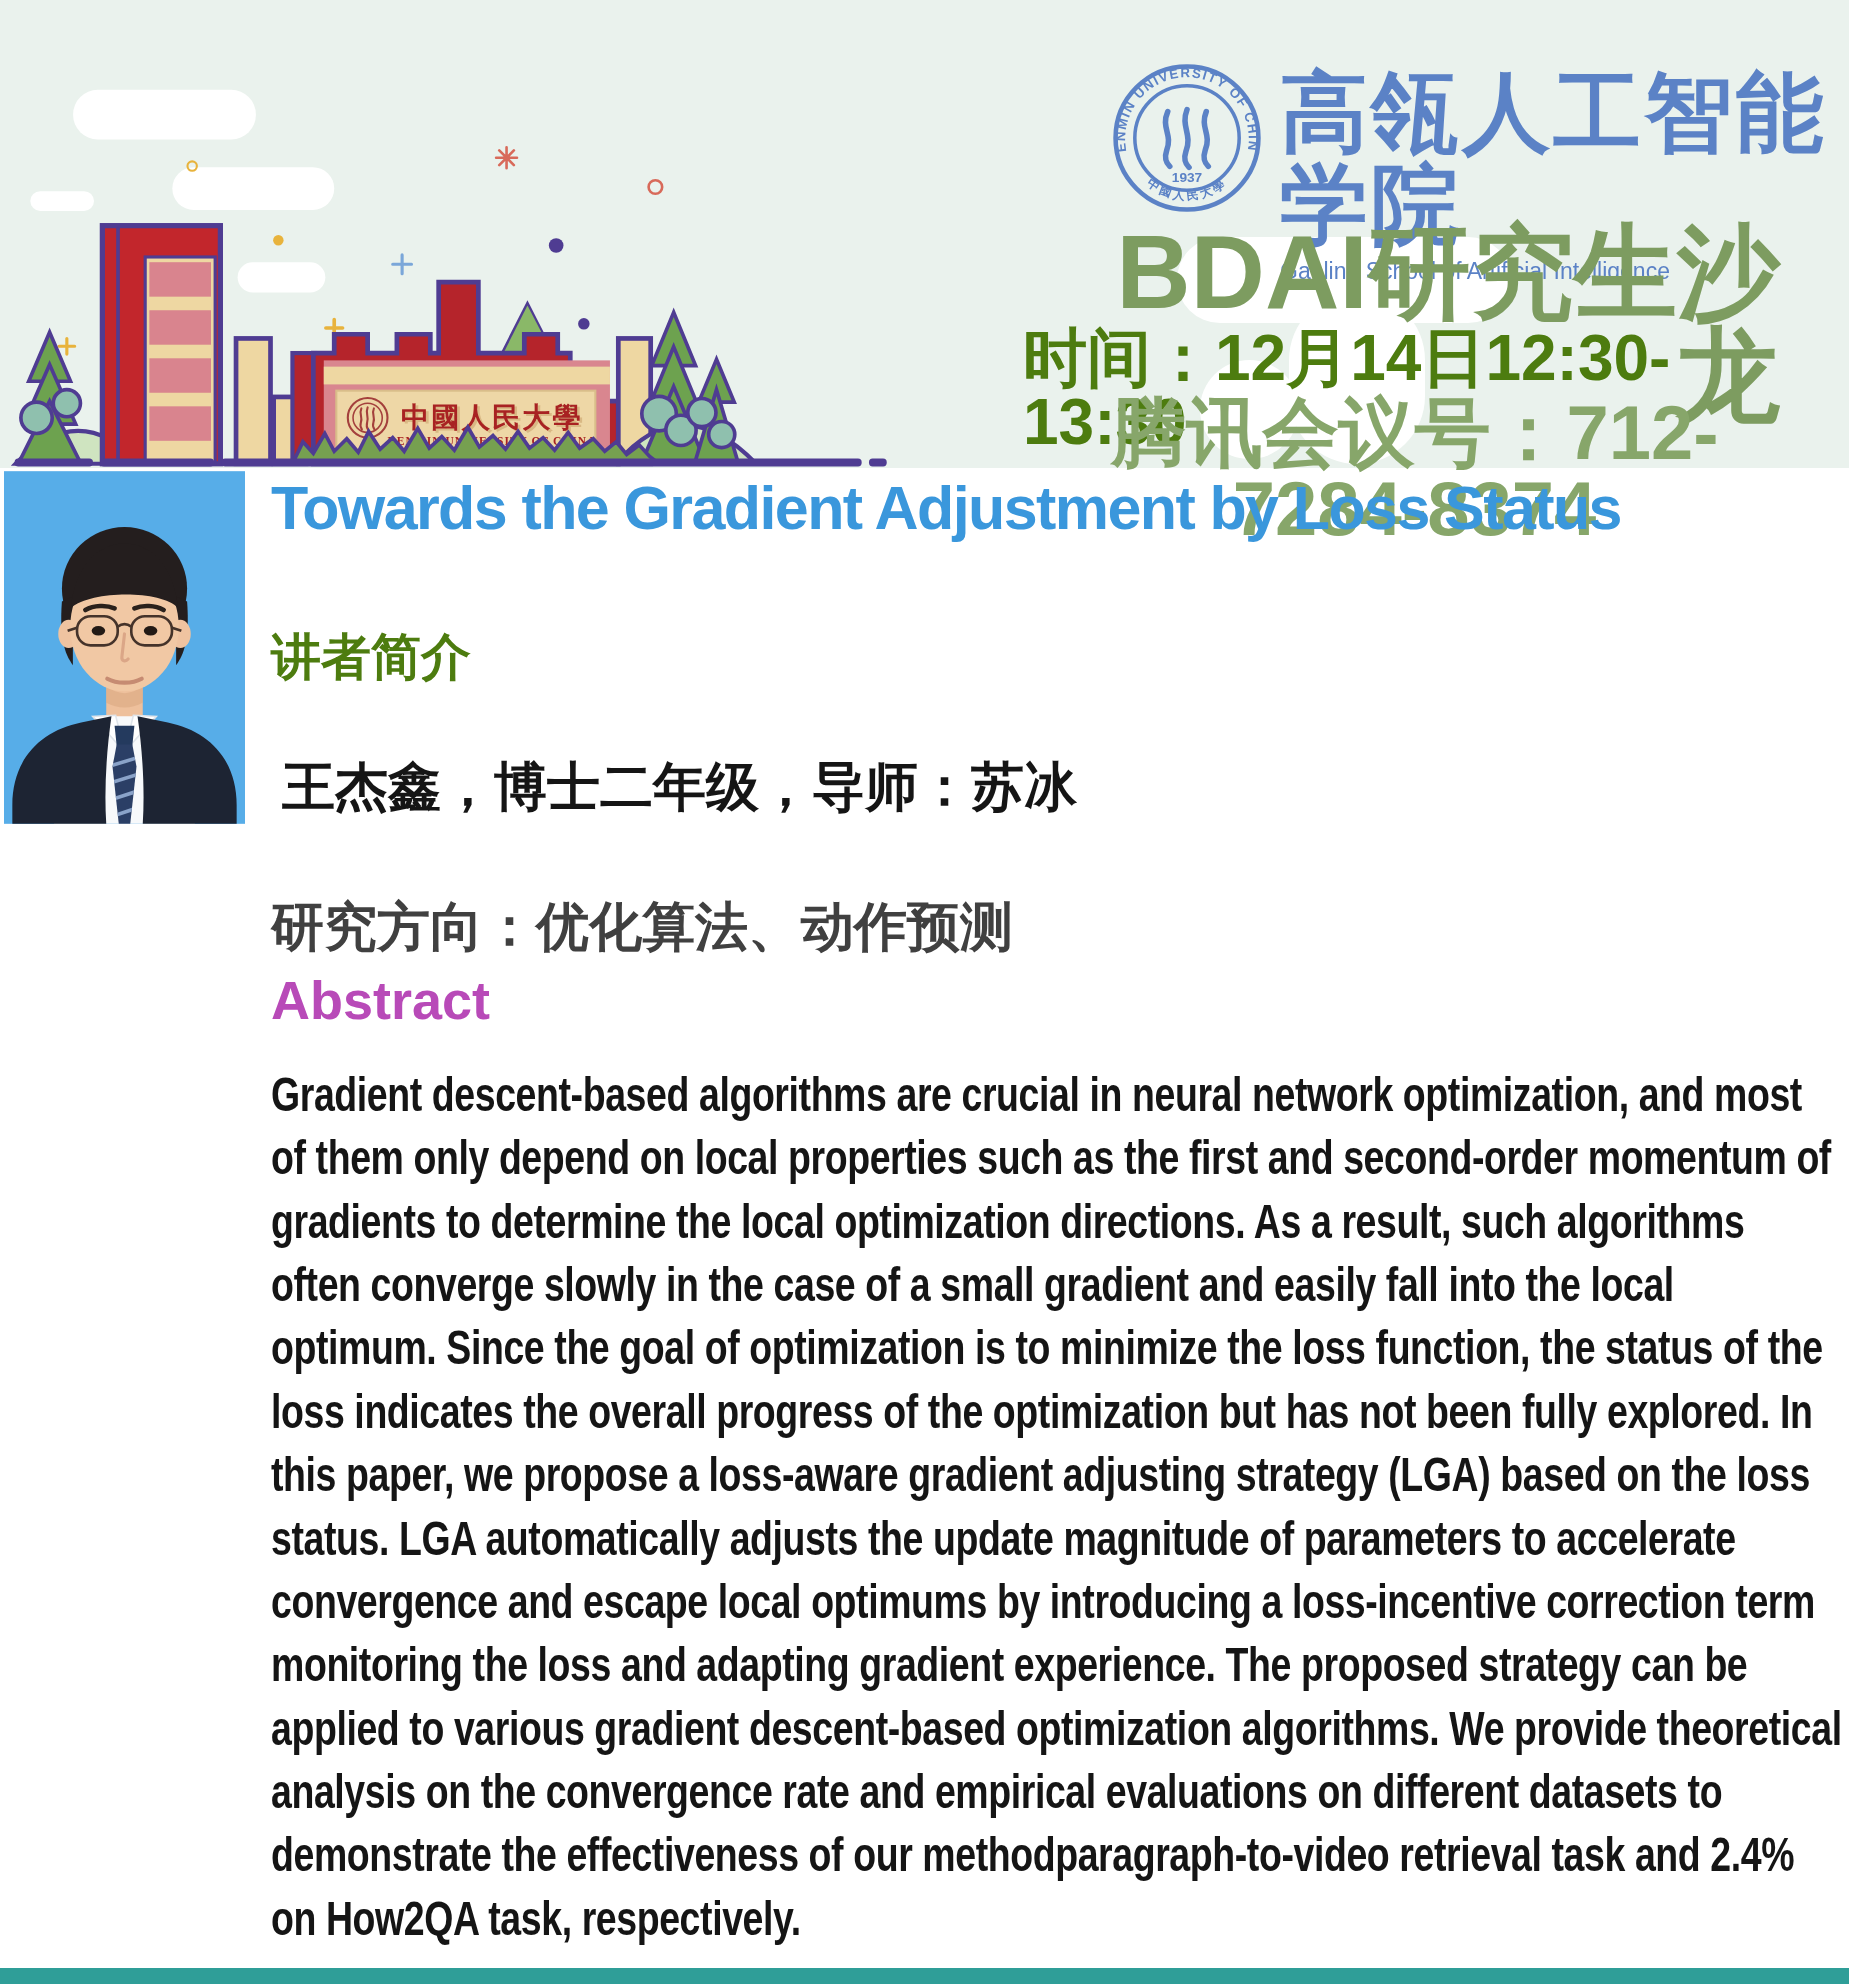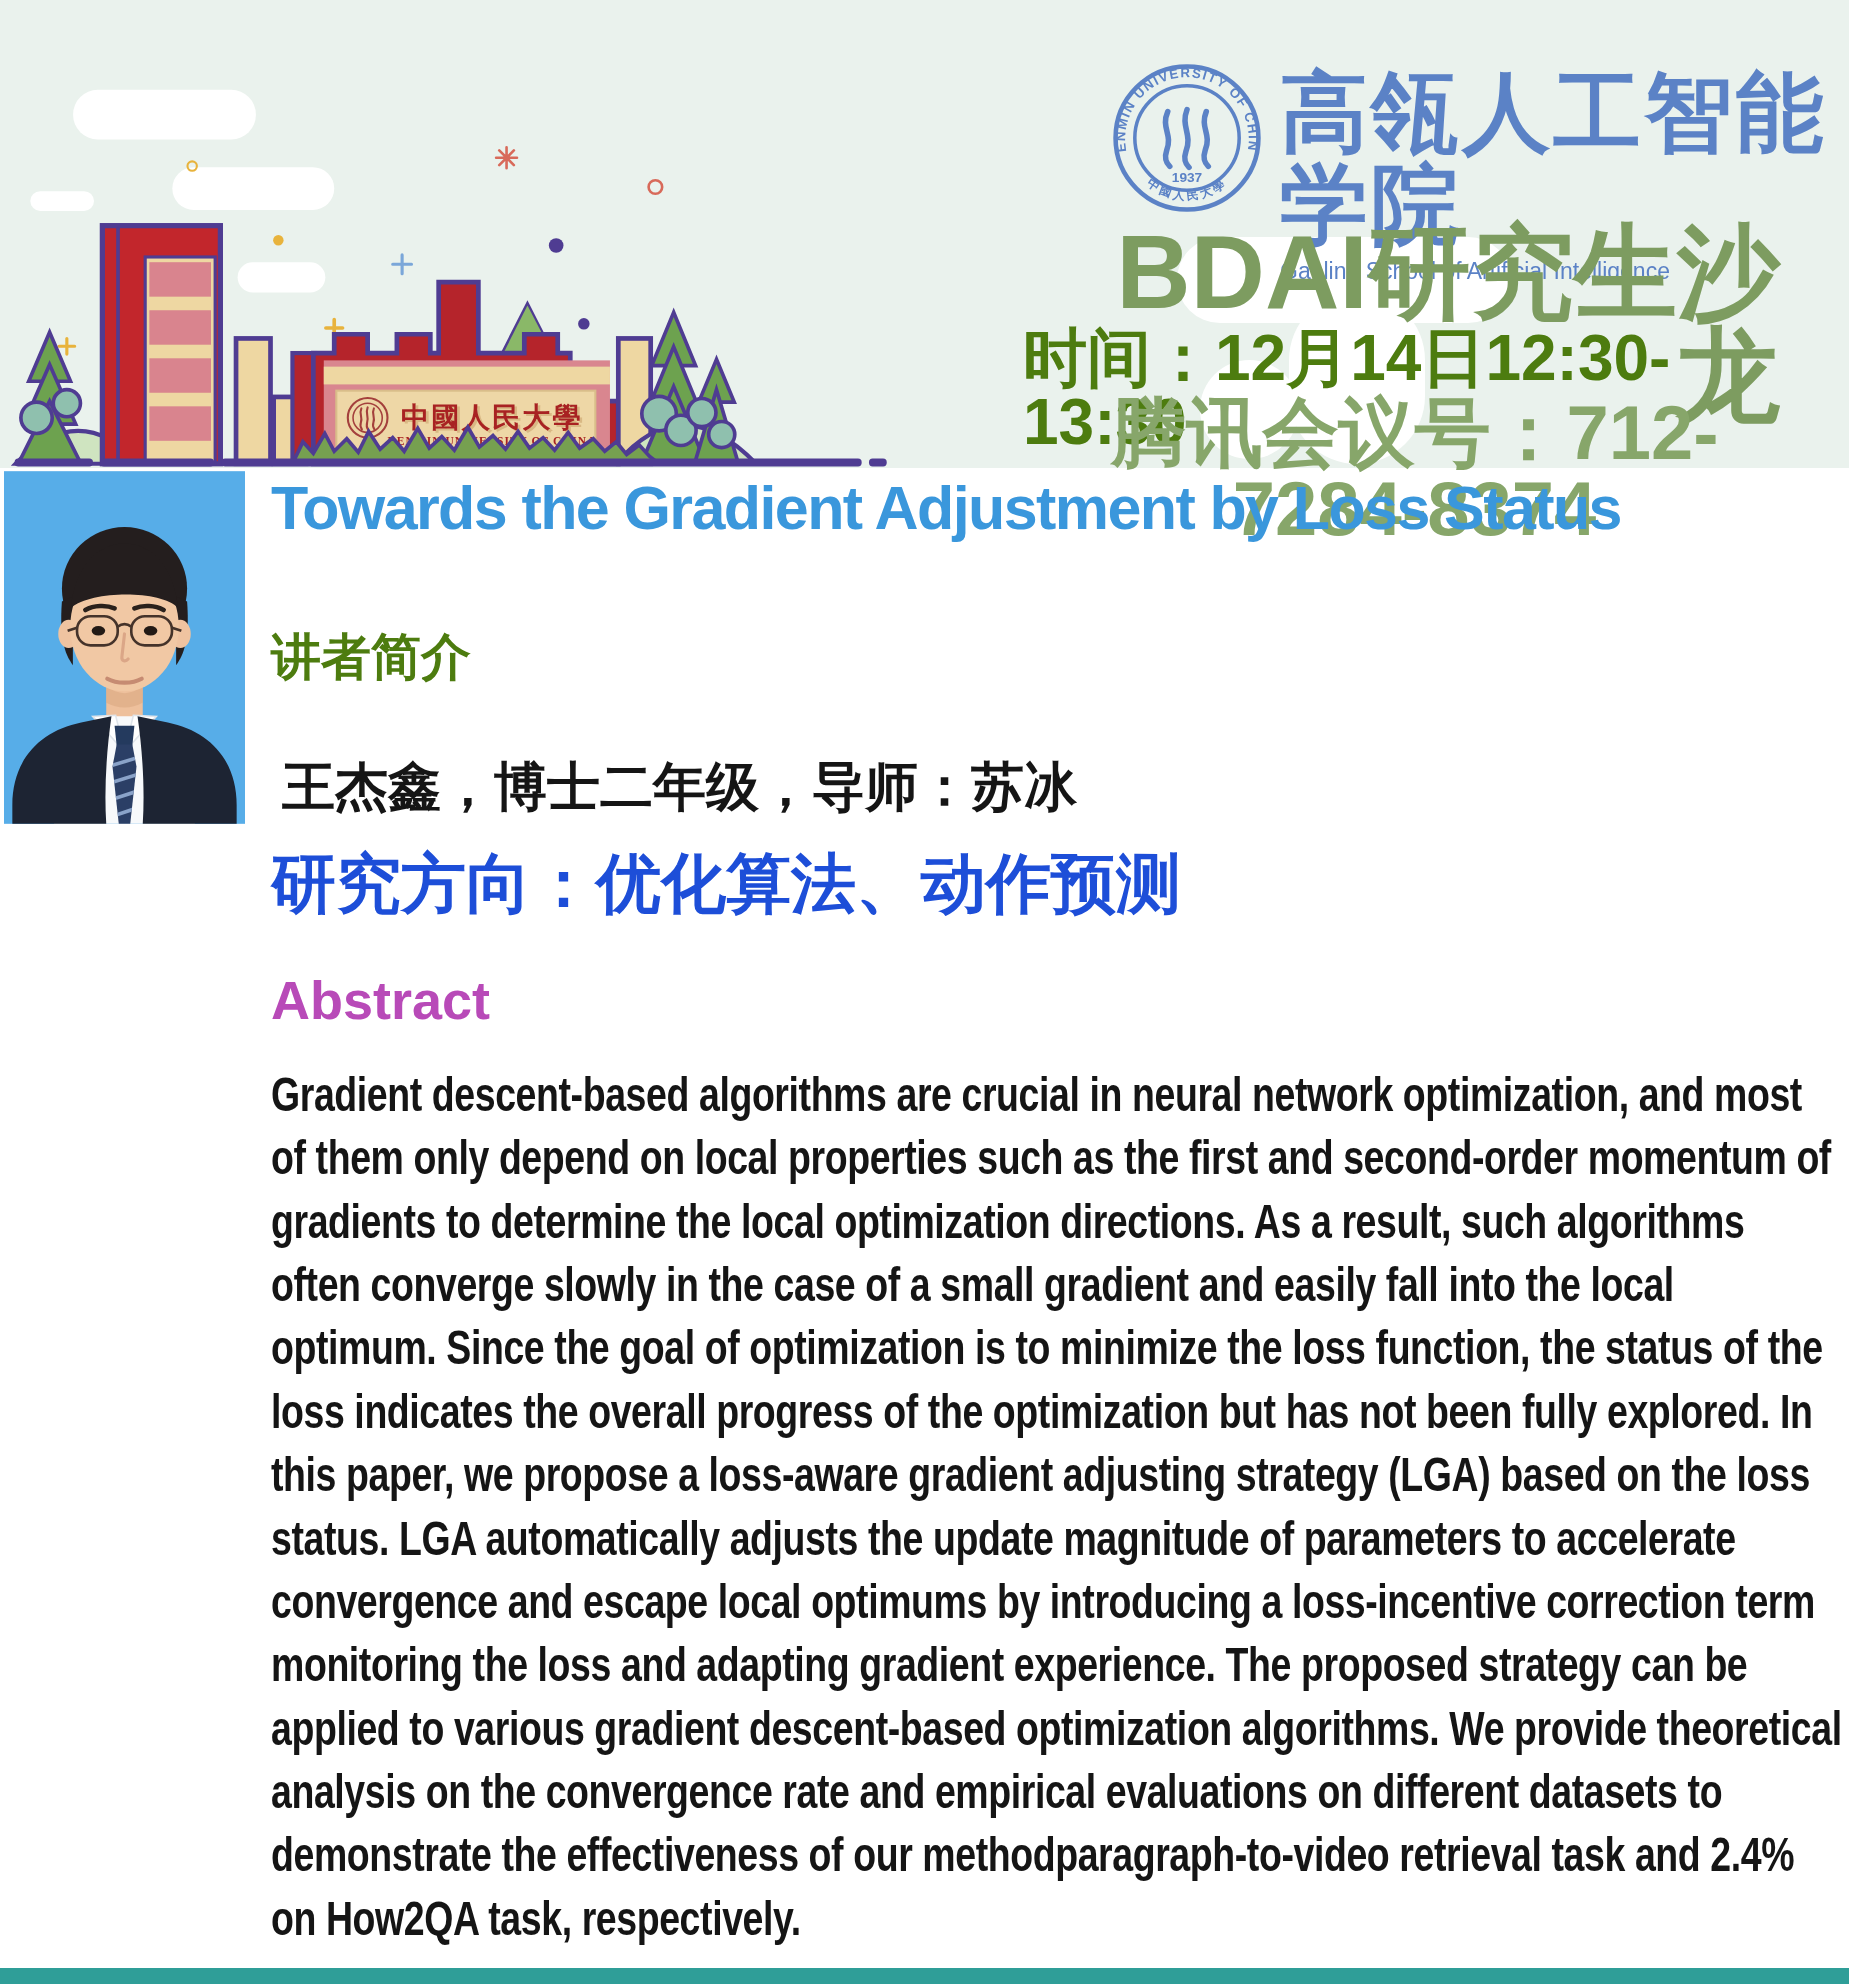--- a/index.html
+++ b/index.html
@@ -21,21 +21,21 @@
   .event-time{position:absolute;left:1023px;top:326px;width:783px;text-align:left;
               font-size:64px;font-weight:bold;color:#4d7c0f;line-height:1;}
   .event-meeting{position:absolute;left:1023px;top:395px;width:783px;text-align:center;
                  font-size:76px;font-weight:bold;color:#87a66a;line-height:1;}
   
   .photo{position:absolute;left:4.2px;top:471px;width:241px;height:353px;}
   .talk-title{position:absolute;left:271px;top:476px;width:1571px;margin:0;
               font-size:61px;font-weight:700;color:#3a97dc;line-height:1.07;letter-spacing:-1.6px;}
   .speaker-heading{position:absolute;left:271px;top:624px;font-size:50px;font-weight:bold;color:#4d7c0f;}
   .speaker-line1{position:absolute;left:282px;top:752px;font-size:53px;font-weight:700;color:#151515;}
-  .speaker-line2{position:absolute;left:271px;top:840px;font-size:65px;font-weight:700;color:#1d4ed8;}
+  .speaker-line2{position:absolute;left:271px;top:892px;font-size:53px;font-weight:700;color:#404040;}
   .abstract-heading{position:absolute;left:271px;top:969px;font-size:54px;font-weight:bold;color:#b84ab8;}
   .abstract-text{position:absolute;left:271px;top:1063px;width:2015px;
                  font-size:48px;font-weight:600;color:#151515;line-height:1.32;letter-spacing:-0.5px;
                  transform:scaleX(0.78);transform-origin:left top;text-align:left;}
   
   .footer-bar{position:absolute;left:0;bottom:0;width:1849px;height:16.7px;background:#2f9e98;}
 </style>
 </head>
 <body>
 

